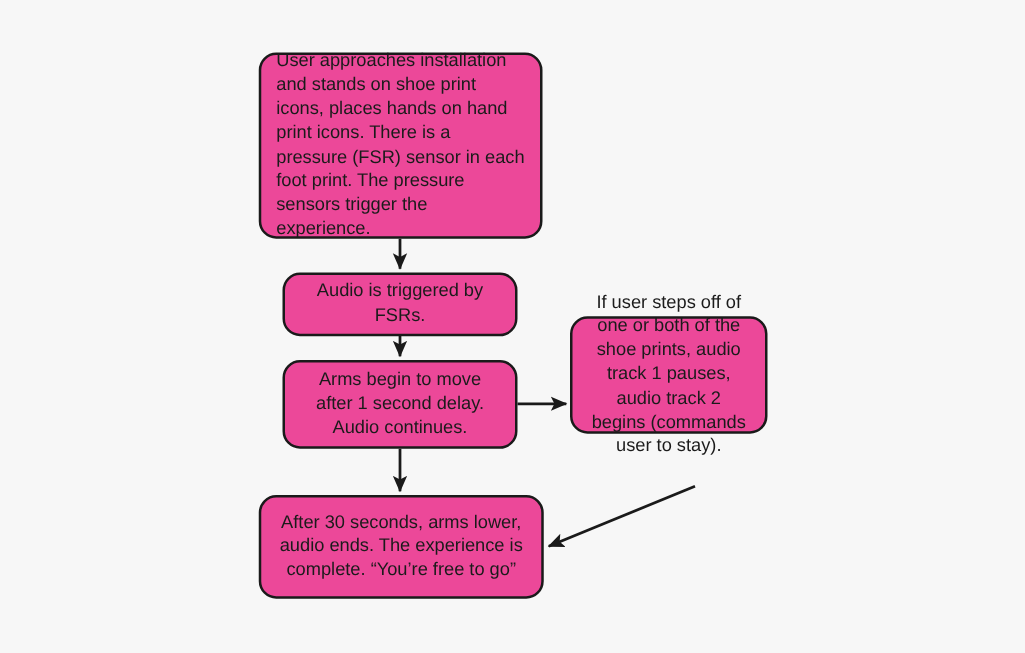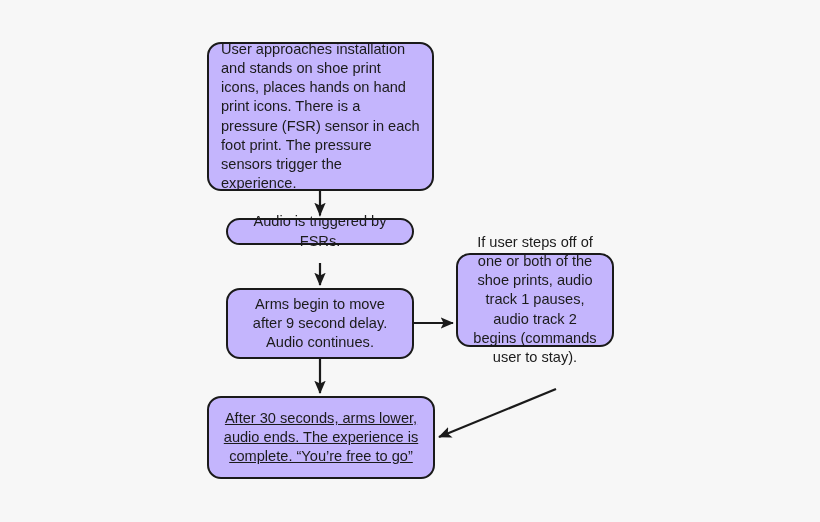--- a/index.html
+++ b/index.html
@@ -23,45 +23,45 @@
     position: absolute;
     left: 0;
     top: 0;
     width: 820px;
     height: 522px;
     pointer-events: none;
   }
   .node {
     position: absolute;
     box-sizing: border-box;
-    background: #c4b5fd;
+    background: #ec4899;
     border: 2.2px solid #1a1a1a;
     border-radius: 14px;
     color: #1b1b1b;
     font-size: 14.6px;
     line-height: 19.2px;
     display: flex;
     align-items: center;
     justify-content: center;
     padding: 6px 12px;
     z-index: 2;
   }
   .node .txt {
     display: block;
     white-space: pre-line;
   }
   .node.left .txt { text-align: left; }
   .node.center .txt { text-align: center; }
 
   
   #node-intro   { left: 207px; top: 42px;  width: 227px; height: 149px; }
-  #node-audio   { left: 226px; top: 218px; width: 188px; height: 27px;  }
+  #node-audio   { left: 226px; top: 218px; width: 188px; height: 51px;  }
   #node-arms    { left: 226px; top: 288px; width: 188px; height: 71px;  }
   #node-stepoff { left: 456px; top: 253px; width: 158px; height: 94px; }
-  #node-end     { left: 207px; top: 396px; width: 228px; height: 83px; text-decoration: underline;  }
+  #node-end     { left: 207px; top: 396px; width: 228px; height: 83px;  }
 </style>
 </head>
 <body>
 
 <div id="canvas">
 
   <svg id="edges" viewBox="0 0 820 522" xmlns="http://www.w3.org/2000/svg">
     <defs>
       <marker id="arrowhead" markerWidth="7" markerHeight="7" refX="5.6" refY="3" orient="auto" markerUnits="strokeWidth">
         <path d="M0,0.4 L6,3 L0,5.6 L1.3,3 Z" fill="#1a1a1a"></path>
@@ -81,21 +81,21 @@
 
   <div class="node left" id="node-intro">
     <span class="txt">User approaches installation and stands on shoe print icons, places hands on hand print icons. There is a pressure (FSR) sensor in each foot print. The pressure sensors trigger the experience.</span>
   </div>
 
   <div class="node center" id="node-audio">
     <span class="txt">Audio is triggered by FSRs.</span>
   </div>
 
   <div class="node center" id="node-arms">
-    <span class="txt">Arms begin to move after 9 second delay. Audio continues.</span>
+    <span class="txt">Arms begin to move after 1 second delay. Audio continues.</span>
   </div>
 
   <div class="node center" id="node-stepoff">
     <span class="txt">If user steps off of one or both of the shoe prints, audio track 1 pauses, audio track 2 begins (commands user to stay).</span>
   </div>
 
   <div class="node center" id="node-end">
     <span class="txt">After 30 seconds, arms lower, audio ends. The experience is complete. “You’re free to go”</span>
   </div>
 

